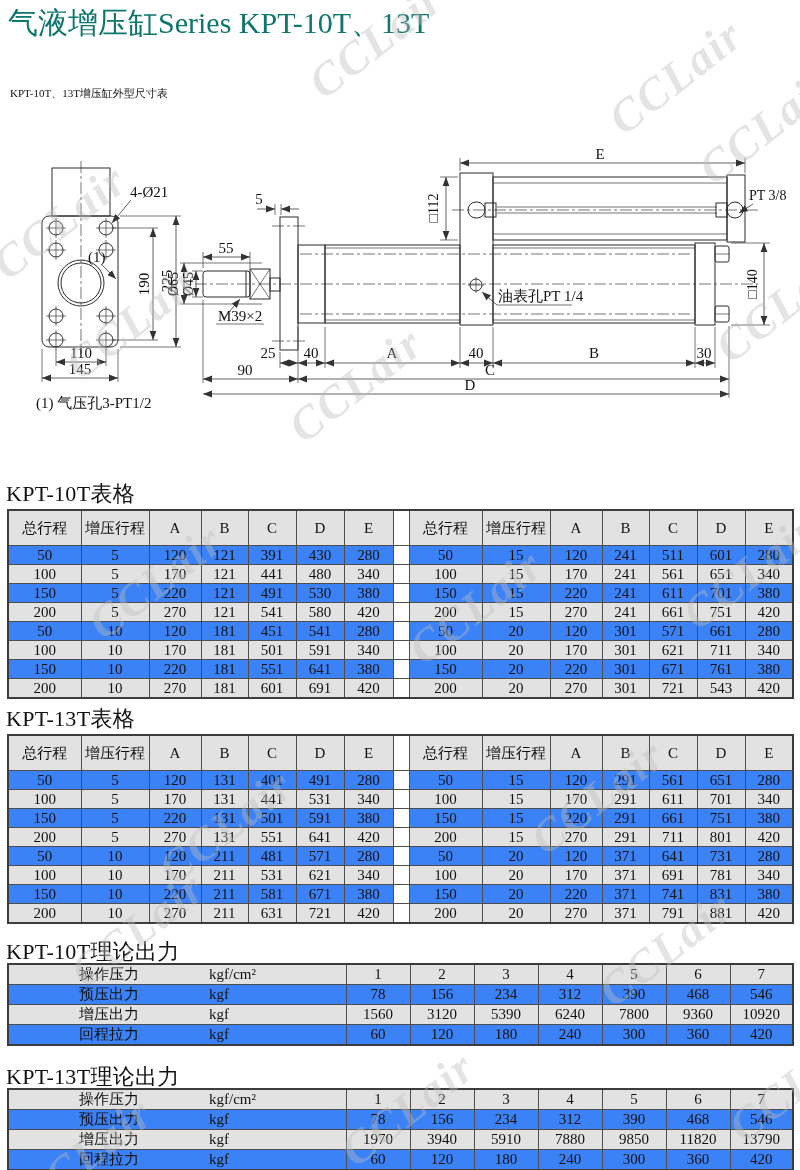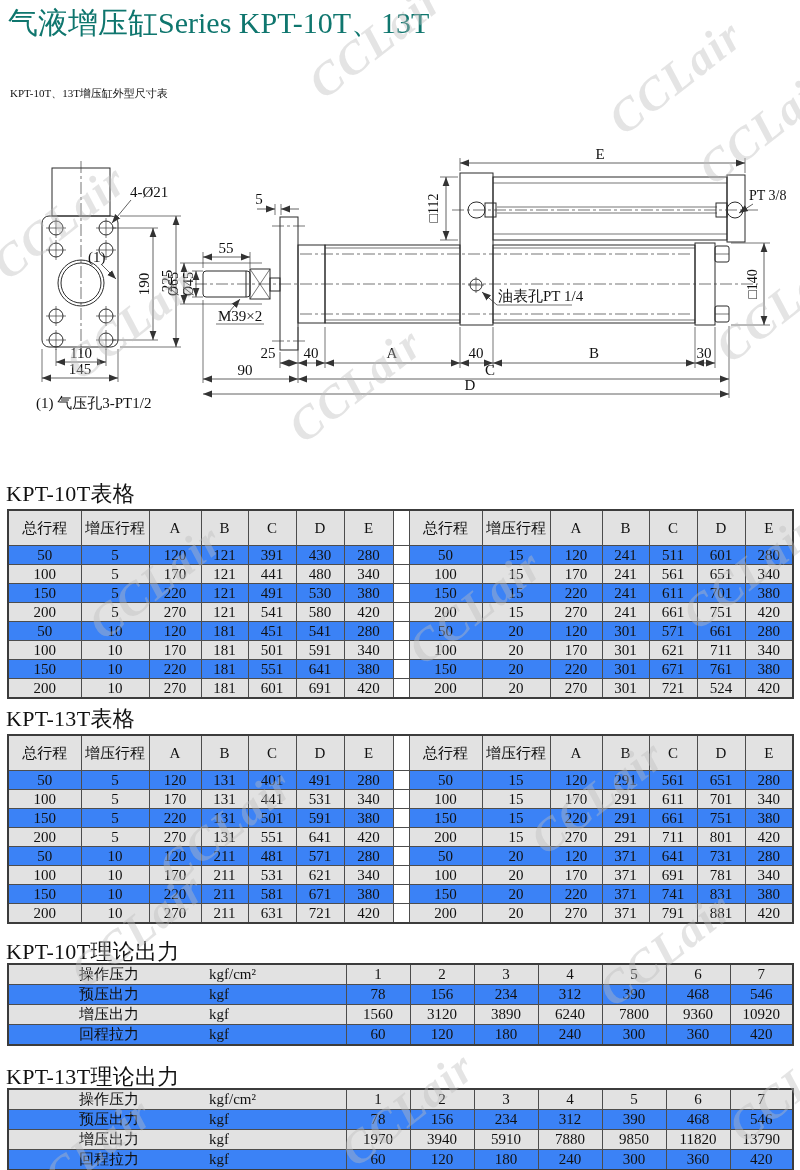--- a/index.html
+++ b/index.html
@@ -378,21 +378,21 @@
           <td>181</td>
           <td>601</td>
           <td>691</td>
           <td>420</td>
           <td class="spacer"></td>
           <td>200</td>
           <td>20</td>
           <td>270</td>
           <td>301</td>
           <td>721</td>
-          <td>524</td>
+          <td>543</td>
           <td>420</td>
         </tr>
     </tbody>
   </table>
 
   <div id="lbl-t13" class="sec-label">KPT-13T表格</div>
   <table id="t13" class="dim-t">
     <colgroup>
       <col class="w73">
         <col class="w68">
@@ -605,21 +605,21 @@
           <td>390</td>
           <td>468</td>
           <td>546</td>
         </tr>
         <tr>
           <td class="label-cell">
             <span class="t-name">增压出力</span><span class="t-unit">kgf</span>
           </td>
           <td>1560</td>
           <td>3120</td>
-          <td>3890</td>
+          <td>5390</td>
           <td>6240</td>
           <td>7800</td>
           <td>9360</td>
           <td>10920</td>
         </tr>
         <tr>
           <td class="label-cell">
             <span class="t-name">回程拉力</span><span class="t-unit">kgf</span>
           </td>
           <td>60</td>

